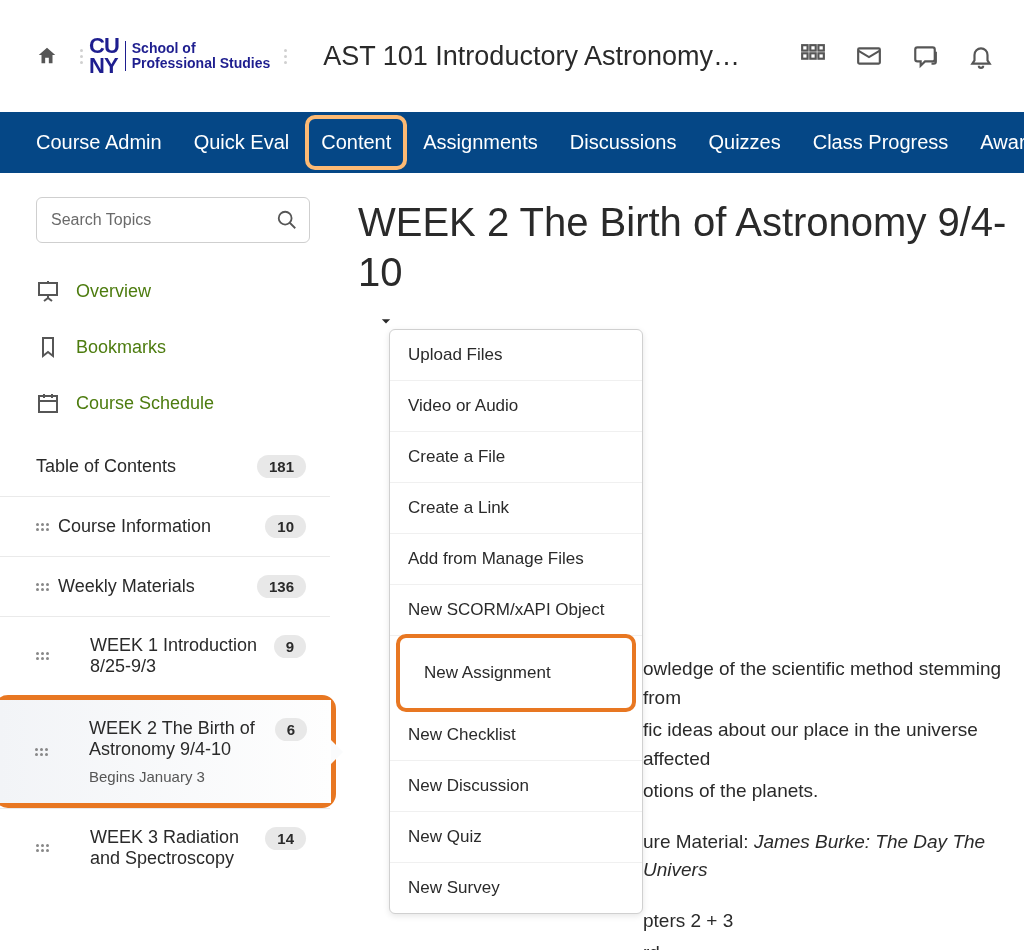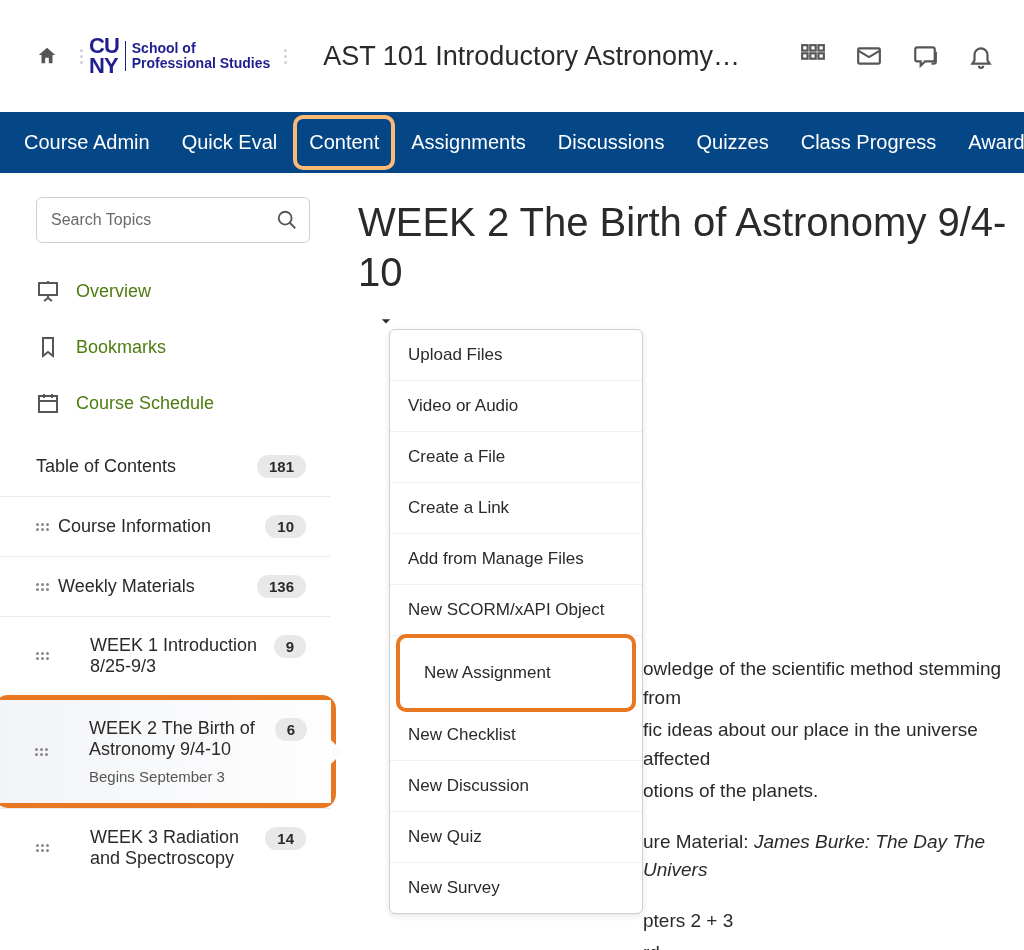--- a/index.html
+++ b/index.html
@@ -11,21 +11,21 @@
   .divider-dots { display:flex; flex-direction: column; gap:3px; margin:0 6px; }
   .divider-dots span { width:3px; height:3px; border-radius:50%; background:#d0d0d0; display:block; }
   .logo { display:flex; align-items:center; gap:6px; color:#1e1e8f; }
   .logo-cu { font-weight: 900; font-size: 22px; line-height:0.9; color:#1e1e8f; letter-spacing:-1px; }
   .logo-text { font-size:14px; font-weight:700; color:#1e1e8f; line-height:1.1; border-left:1px solid #1e1e8f; padding-left:6px; }
   .course-title { font-size: 27px; font-weight: 400; margin-left: 30px; color:#2a2a2a; flex: 1; white-space: nowrap; overflow:hidden; text-overflow:ellipsis; max-width:420px; }
   .header-icons { display:flex; align-items:center; gap:30px; margin-left:auto; margin-right:10px; }
   .header-icon { width:26px; height:26px; color:#565656; }
 
   
-  .navbar { background:#054786; height:61px; display:flex; align-items:center; padding:0 8px; gap: 0; white-space: nowrap; }
+  .navbar { background:#054786; height:61px; display:flex; align-items:center; padding:0 20px; gap: 0; white-space: nowrap; }
   .nav-item { color:#fff; font-size:20px; padding: 14px 16px; cursor:pointer; }
   .nav-highlight-frame { border:4px solid #fdba74; border-radius:10px; display:inline-flex; align-items:center; }
   .nav-highlight-frame .nav-item { padding:12px 12px; }
 
   
   .main { display:flex; }
   .sidebar { width: 330px; padding: 24px 0 0 0; background:#fff; }
   .content-area { flex:1; padding: 24px 0 0 28px; position:relative; }
 
   
@@ -227,21 +227,21 @@
         <span class="drag" style="align-self:center;">
             <span></span>
             <span></span>
             <span></span>
             <span></span>
             <span></span>
             <span></span>
           </span>
         <div style="flex:1;">
           <div class="label" style="padding-left:32px;">WEEK 2 The Birth of Astronomy 9/4-10</div>
-          <div class="sublabel">Begins September 3</div>
+          <div class="sublabel">Begins January 3</div>
         </div>
         <span class="badge" style="align-self:flex-start;">6</span>
       </div>
     </div>
 
     <div class="toc-item toc-sub">
       <span class="drag" style="align-self:center;">
           <span></span>
           <span></span>
           <span></span>

